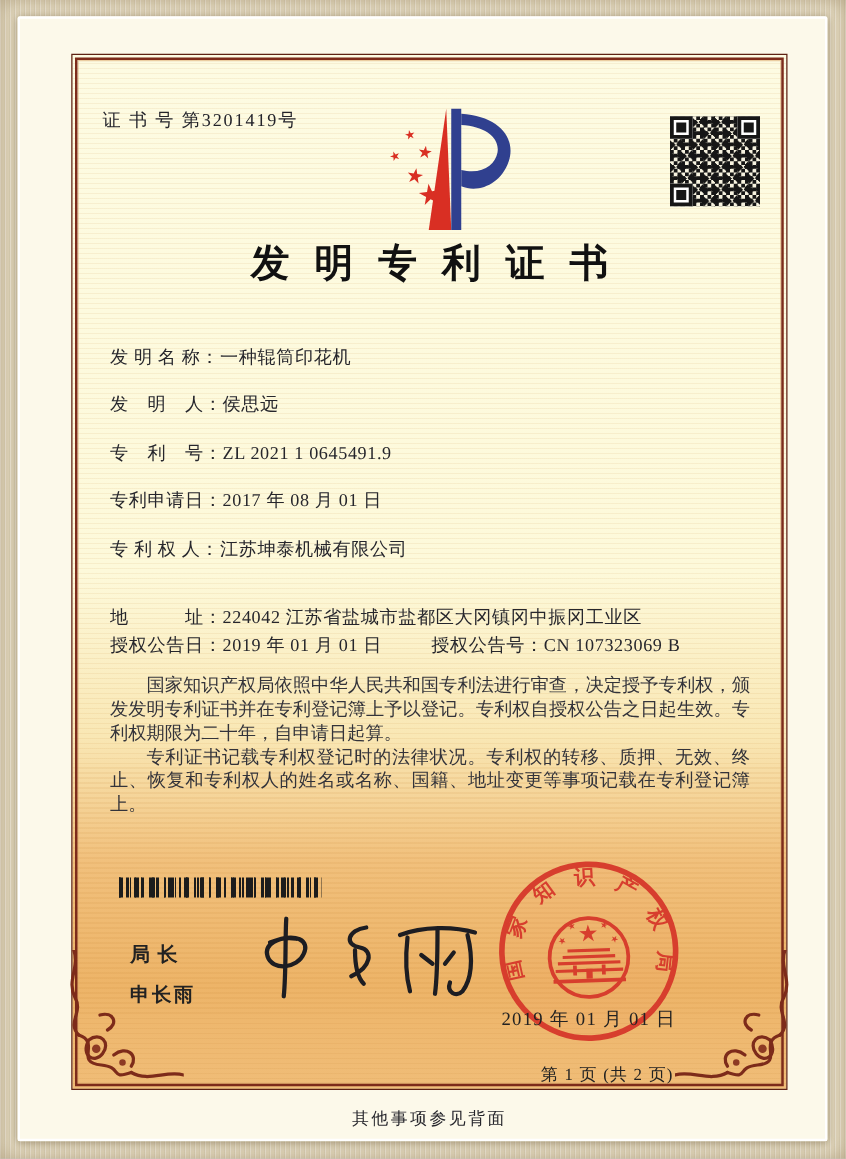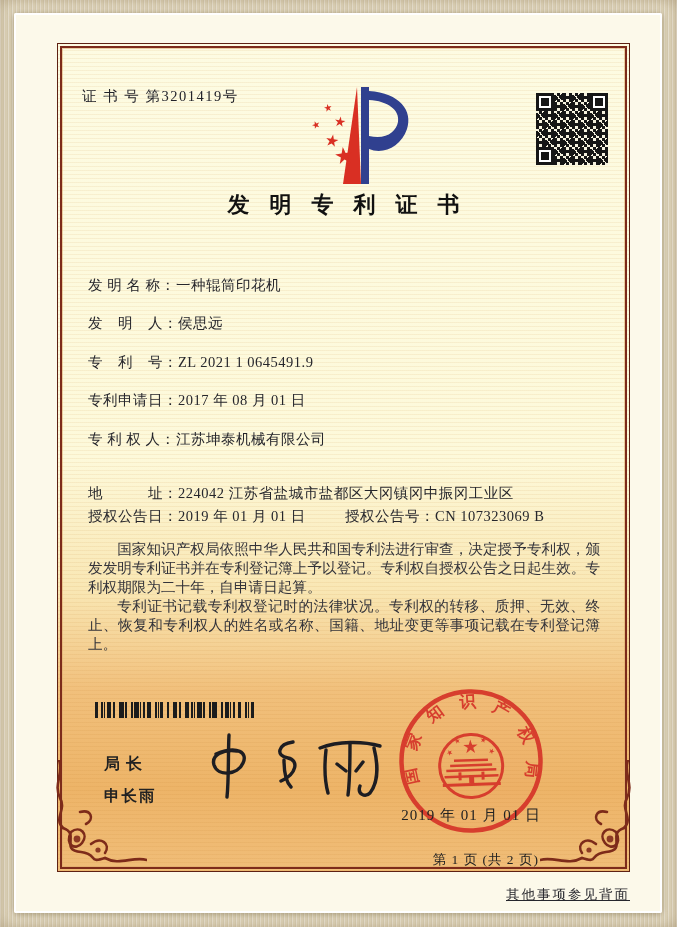--- a/index.html
+++ b/index.html
@@ -20,21 +20,21 @@
     position:absolute;left:57px;top:43px;width:573px;height:829px;box-sizing:border-box;
     border:1px solid #5e2113;
     background-color:#fdfadf;
     background-image:
       repeating-linear-gradient(0deg, rgba(190,120,35,.09) 0 1px, rgba(0,0,0,0) 1px 4px),
       linear-gradient(180deg,#fdfbe2 0%, #fdf9da 50%, #f9e7b4 66%, #f1c07c 78%, #edb468 90%, #f0bd78 100%);
   }
   .cert-line{position:absolute;inset:2px;border:2px solid #7d2b1a;box-shadow:inset 0 0 0 1px rgba(220,170,110,.55);}
   .abs{position:absolute;z-index:5;}
   .cert-no{left:82px;top:87px;font-size:14.5px;color:#23232a;letter-spacing:1.5px;}
-  .title{left:57px;top:190px;width:573px;text-align:center;font-size:22px;font-weight:bold;color:#111;
+  .title{left:57px;top:190px;width:573px;text-align:center;font-size:31px;font-weight:bold;color:#111;
          letter-spacing:20px;text-indent:20px;white-space:nowrap;}
   .frow{font-size:14.5px;color:#26262c;white-space:nowrap;letter-spacing:.5px;}
   .frow .lab{display:inline-block;min-width:88px;}
   .body-text{left:88px;top:540px;width:512px;font-size:14.6px;line-height:19px;color:#33333a;text-align:justify;}
   .body-text p{margin:0;text-indent:2em;}
   .barcode{left:95px;top:702px;width:162px;height:16px;
     background-image:
       repeating-linear-gradient(90deg,#1c1c1c 0 2px, rgba(0,0,0,0) 2px 6px),
       repeating-linear-gradient(90deg,#1c1c1c 0 1px, rgba(0,0,0,0) 1px 9px),
       repeating-linear-gradient(90deg,#1c1c1c 0 3px, rgba(0,0,0,0) 3px 13px);
@@ -48,21 +48,21 @@
   .qf{position:absolute;width:18px;height:18px;background:#fff;border:3px solid #161616;box-sizing:border-box;}
   .qf::after{content:"";position:absolute;inset:2px;background:#161616;}
   .qf.tl{left:0;top:0}.qf.tr{right:0;top:0}.qf.bl{left:0;bottom:0}
   .logo{left:294px;top:84px;}
   .seal{left:396px;top:686px;opacity:.94;transform:rotate(-2deg);}
   .seal-date{left:396px;top:806px;width:150px;text-align:center;font-size:15px;color:#222;letter-spacing:1px;z-index:7;}
   .director-label{left:104px;top:754px;font-size:16px;font-weight:600;color:#222;letter-spacing:6px;}
   .director-name{left:104px;top:786px;font-size:15.5px;font-weight:600;color:#222;letter-spacing:2px;}
   .sig{left:198px;top:730px;}
   .page-no{left:57px;top:851px;width:482px;text-align:right;font-size:13.5px;color:#222;letter-spacing:1px;}
-  .back-note{left:57px;top:886px;width:573px;text-align:right;font-size:13.5px;color:#26262c;letter-spacing:2px;text-decoration:underline;}
+  .back-note{left:57px;top:886px;width:573px;text-align:center;font-size:13.5px;color:#26262c;letter-spacing:2px;}
   .flourish{z-index:6;}
 </style>
 </head>
 <body>
 
 <div class="page">
   <div class="mat"></div>
 
   <div class="cert">
     <div class="cert-line"></div>

